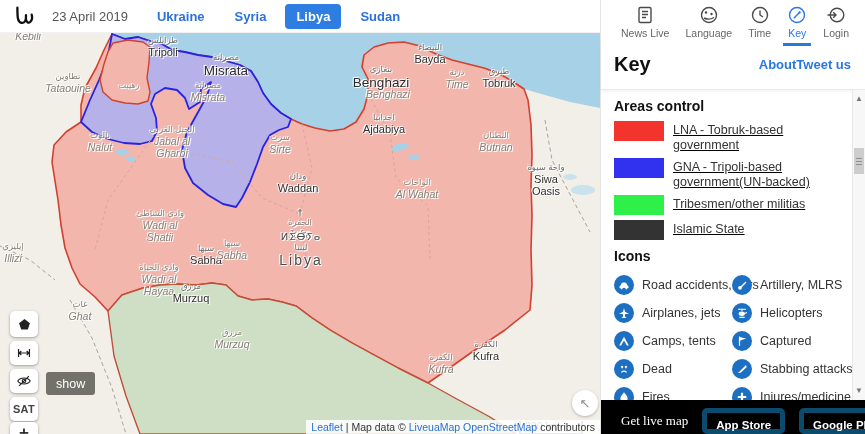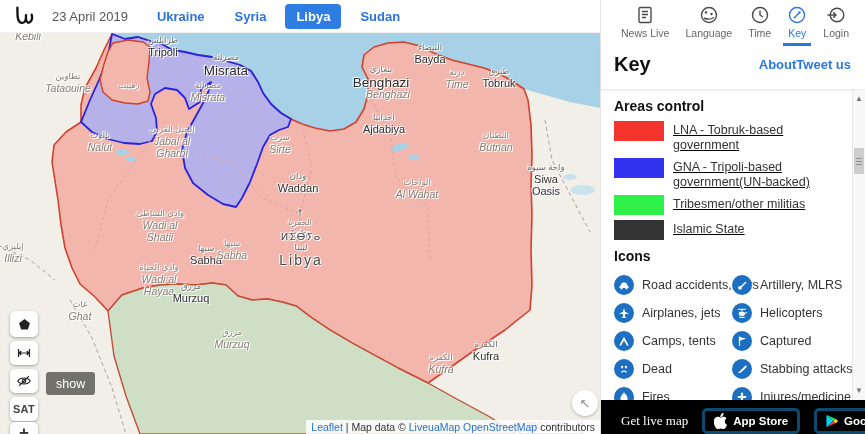--- a/index.html
+++ b/index.html
@@ -45,21 +45,21 @@
 
   
   .vscroll { position:absolute; top:90px; right:0; width:13px; bottom:34px; background:#f7f7f7; border-left:1px solid #e8e8e8;}
   .varrow { position:absolute; left:0; width:12px; height:14px; color:#777; font-size:8px; text-align:center; line-height:14px;}
   .varrow.up{ top:2px; } .varrow.down{ bottom:2px; }
   .vthumb { position:absolute; left:1px; top:58px; width:10px; height:26px; background:#cdcdcd; display:flex; flex-direction:column; justify-content:center; gap:2px; align-items:center;}
   .vthumb i { display:block; width:6px; height:1px; background:#8f8f8f; }
 
   .panel-footer { position:absolute; left:0; right:0; bottom:0; height:34px; background:#000; display:flex; align-items:center; padding:8px 10px 0 20px; gap:14px;}
   .cta { color:#fff; font-family:"Liberation Serif",serif; font-size:13px; white-space:nowrap;}
-  .store-btn { display:flex; align-items:center; gap:6px; border:3px solid #0c4a6e; border-radius:5px; height:26px; padding:0 9px; background:#000; cursor:pointer;}
+  .store-btn { display:flex; align-items:center; gap:6px; border:5px solid #0c4a6e; border-radius:5px; height:26px; padding:0 9px; background:#000; cursor:pointer;flex-direction:column;}
   .store-btn .lbl { color:#fff; font-weight:700; font-size:11.5px; white-space:nowrap;}
 
   
   .map { position:absolute; left:0; top:33px; width:600px; height:401px; overflow:hidden; background:#f2efe9;}
   .map svg.base { position:absolute; left:0; top:0; }
   .mlabel { position:absolute; transform:translate(-50%,-50%); text-align:center; white-space:pre-line; pointer-events:none; line-height:1.15;
     text-shadow:0 0 2px #fff,0 0 2px #fff,1px 1px 0 #fff,-1px -1px 0 #fff; }
   .mlabel .ar { font-size:8.5px; color:#6b6b6b; }
   .mlabel .tif { font-size:10px; color:#4a4a4a; letter-spacing:1px;}
   .mlabel .sym { font-size:9px; color:#333; }

